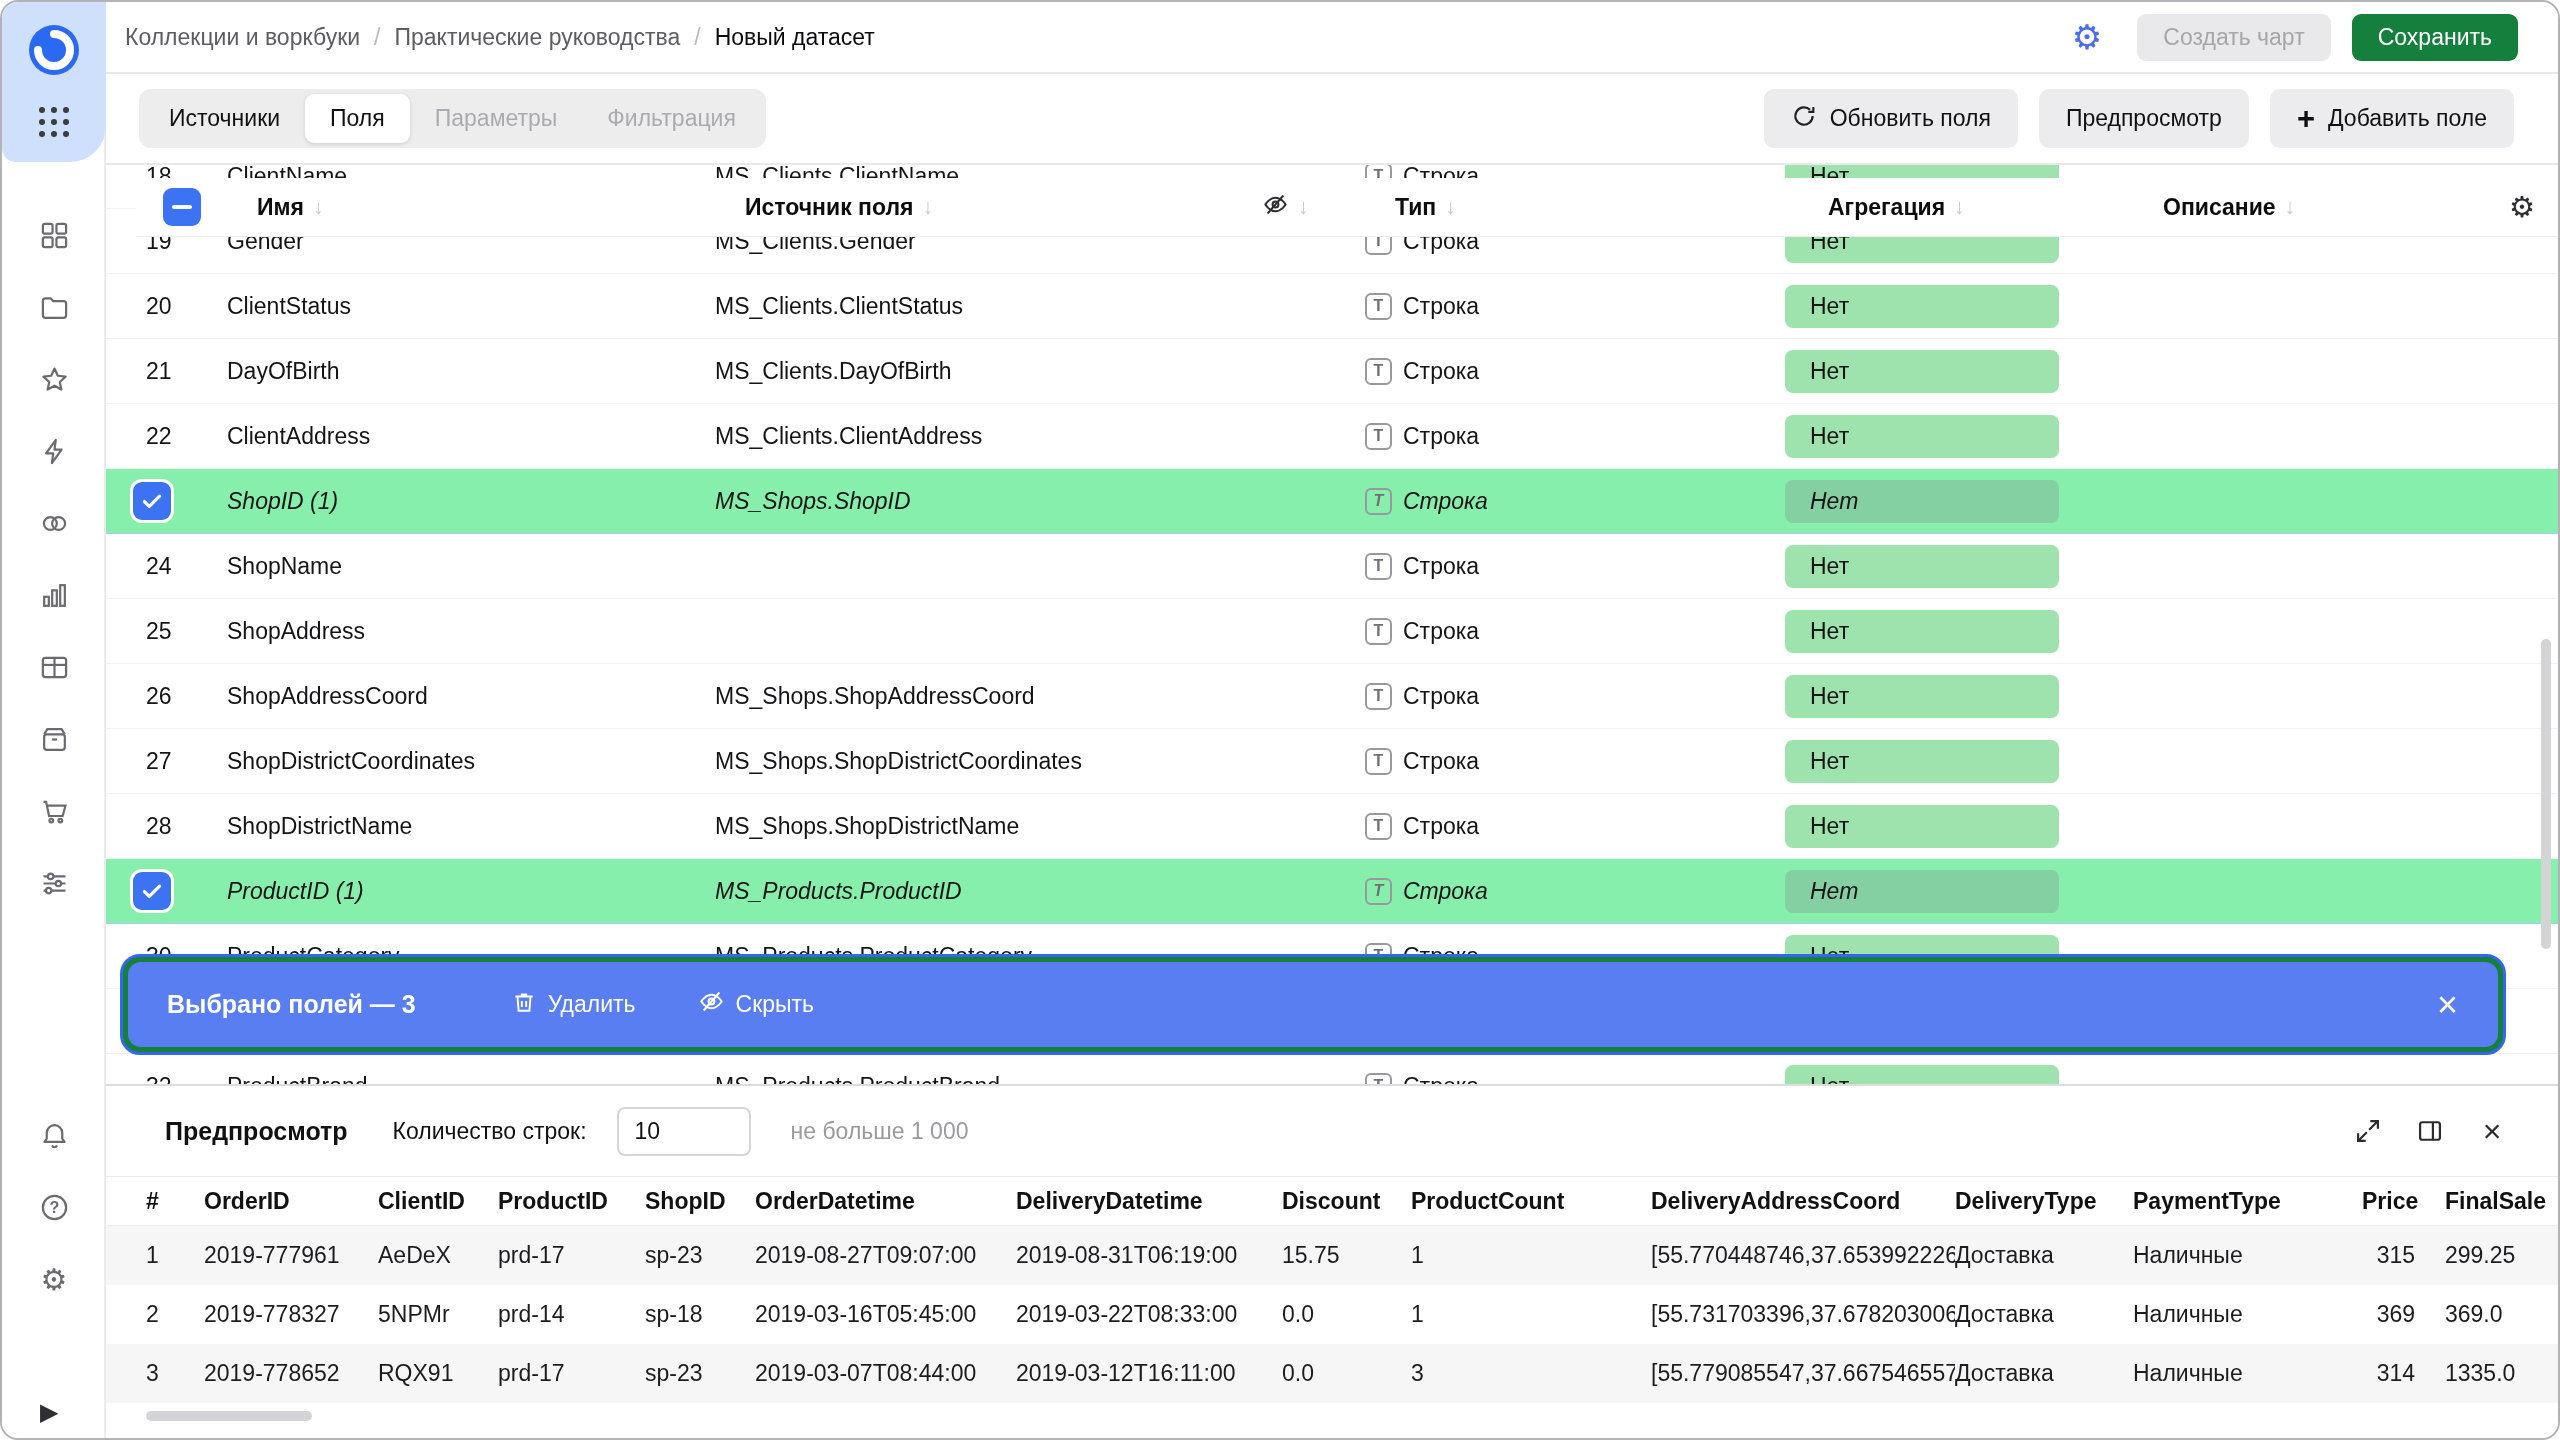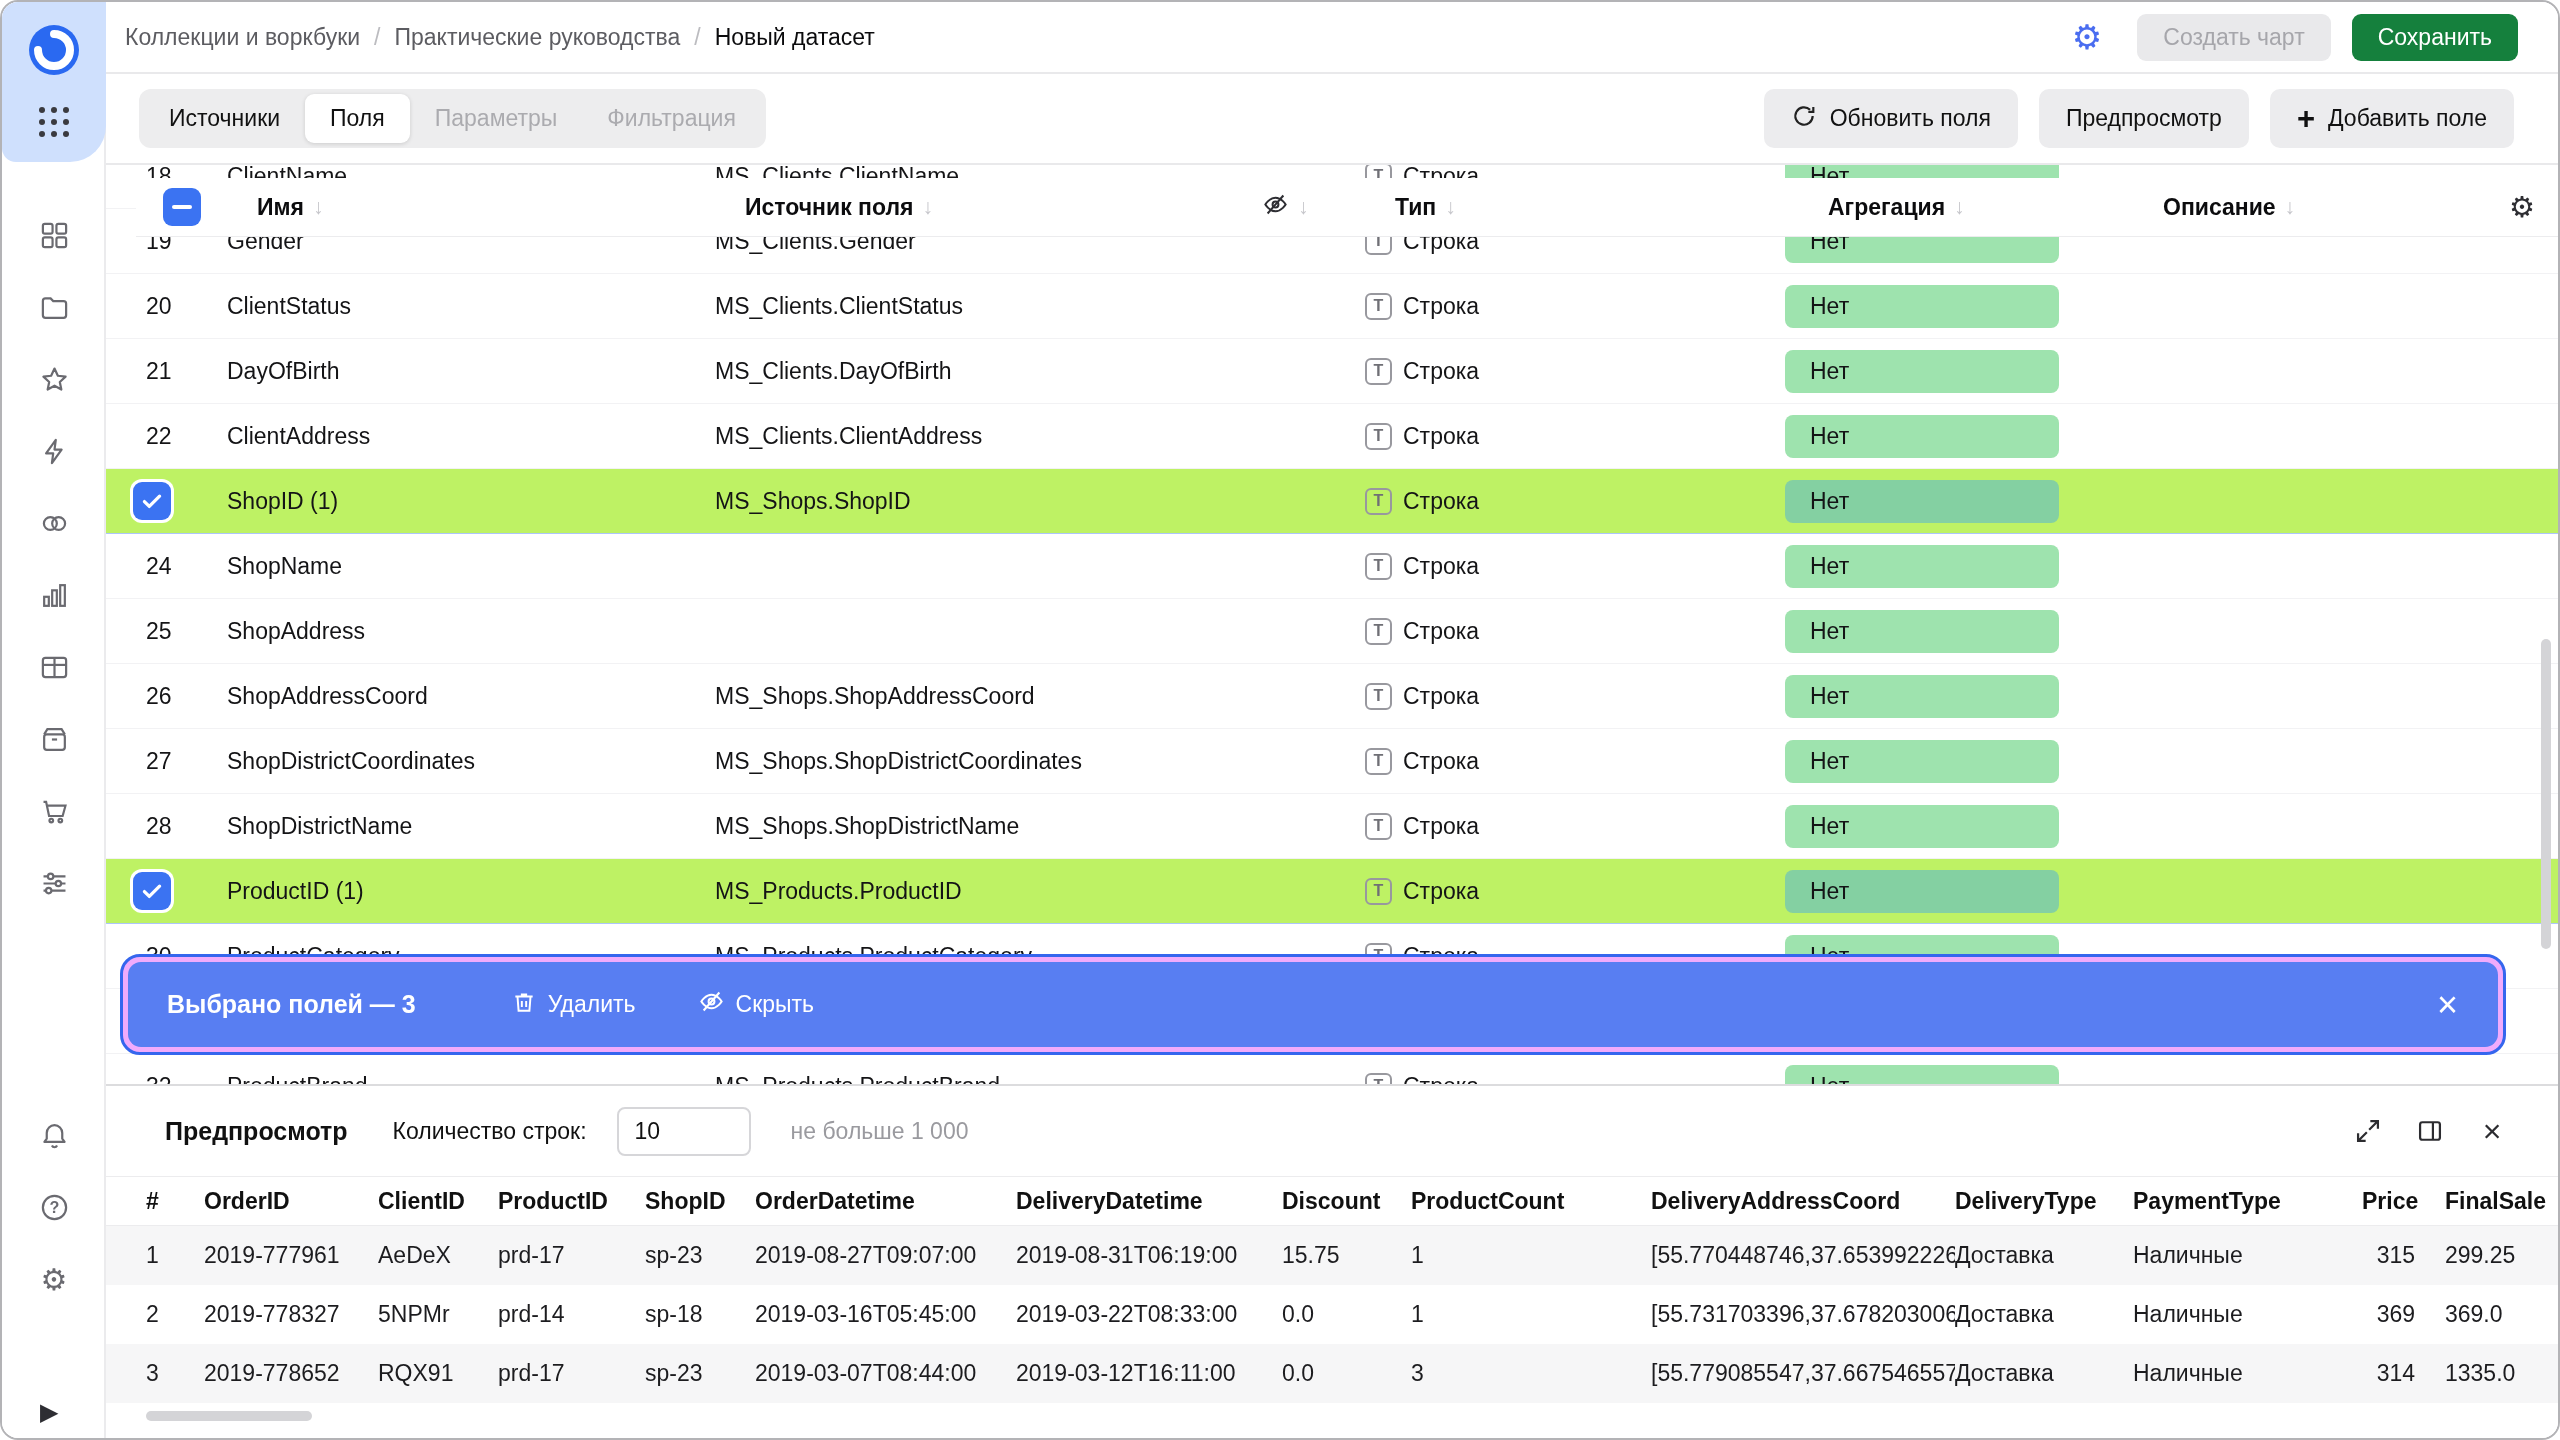--- a/index.html
+++ b/index.html
@@ -37,21 +37,21 @@
   .seg-item.disabled{color:#ababaf;}
   .toolbar-right{margin-left:auto;display:flex;align-items:center;gap:21px;}
   .tbtn{height:59px;border-radius:10px;background:#ececee;display:flex;align-items:center;gap:13px;padding:0 27px;font-size:23px;cursor:pointer;border:none;color:#111;}
   .plus-g{font-size:31px;font-weight:bold;line-height:1;}
   .search{width:386px;height:59px;border:2px solid #d9d9dc;border-radius:10px;padding:0 20px;font-size:23px;font-family:inherit;color:#111;outline:none;}
   .search::placeholder{color:#a2a2a7;}
   
   .fields-area{position:absolute;left:104px;top:163px;right:0;height:919px;overflow:hidden;background:#fff;}
   .frows{margin-top:-21px;}
   .frow{position:relative;height:65px;background:#fff;border-bottom:1px solid #f2f2f4;cursor:pointer;}
-  .frow.sel{background:#bef264;border-bottom-color:#adc5fb;}
+  .frow.sel{background:#86efac;border-bottom-color:#adc5fb;font-style:italic;}
   .fcell{position:absolute;top:0;height:100%;display:flex;align-items:center;font-size:23px;color:#141416;white-space:nowrap;}
   .c-num{left:40px;}
   .c-cb{left:27px;}
   .c-name{left:121px;}
   .c-src{left:609px;}
   .c-type{left:1259px;gap:11px;}
   .c-agg{left:1679px;}
   .type-badge{width:27px;height:27px;border:2px solid #98989e;border-radius:6px;display:flex;align-items:center;justify-content:center;font-size:16px;font-weight:bold;color:#6f6f75;}
   .pill{width:274px;height:43px;background:#9ee3ae;border-radius:8px;display:flex;align-items:center;padding:0 25px;font-size:23px;color:#141416;}
   .sel .pill{background:#84d0a2;}
@@ -63,21 +63,21 @@
   .arrow{font-weight:normal;color:#c6c6cb;font-size:21px;}
   .h-cb{left:27px;}
   .h-name{left:121px;}
   .h-src{left:609px;}
   .h-eye{left:1126px;}
   .h-type{left:1259px;}
   .h-agg{left:1692px;}
   .h-desc{left:2027px;}
   .h-gear{left:2373px;font-size:29px;color:#2e2e33;font-weight:normal;}
   
-  .sel-ring{position:absolute;left:118px;top:952px;width:2386px;border:3px solid #3566ee;border-radius:20px;background:#f0abfc;padding:5px;z-index:5;}
+  .sel-ring{position:absolute;left:118px;top:952px;width:2386px;border:3px solid #3566ee;border-radius:20px;background:#15803d;padding:5px;z-index:5;}
   .sel-bar{height:85px;background:#587ef2;border-radius:13px;display:flex;align-items:center;color:#fff;padding:0 40px 0 39px;}
   .sel-label{font-size:25px;font-weight:bold;}
   .sel-act{display:flex;align-items:center;gap:11px;font-size:23px;cursor:pointer;}
   .sel-act.first{margin-left:95px;}
   .sel-act.second{margin-left:62px;}
   .sel-close{margin-left:auto;font-size:36px;line-height:1;cursor:pointer;}
   
   .preview{position:absolute;left:104px;top:1082px;right:0;bottom:0;background:#fff;border-top:2px solid #dcdcde;z-index:4;overflow:hidden;}
   .pv-head{height:90px;display:flex;align-items:center;padding:0 52px 0 59px;}
   .pv-title{font-size:25px;font-weight:bold;}

